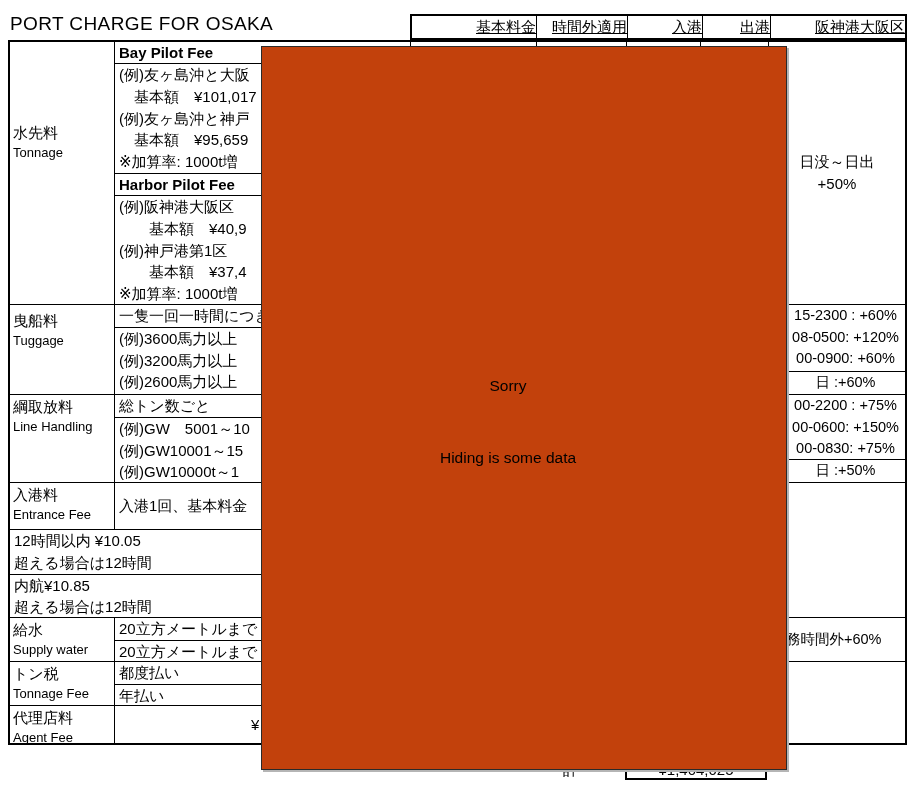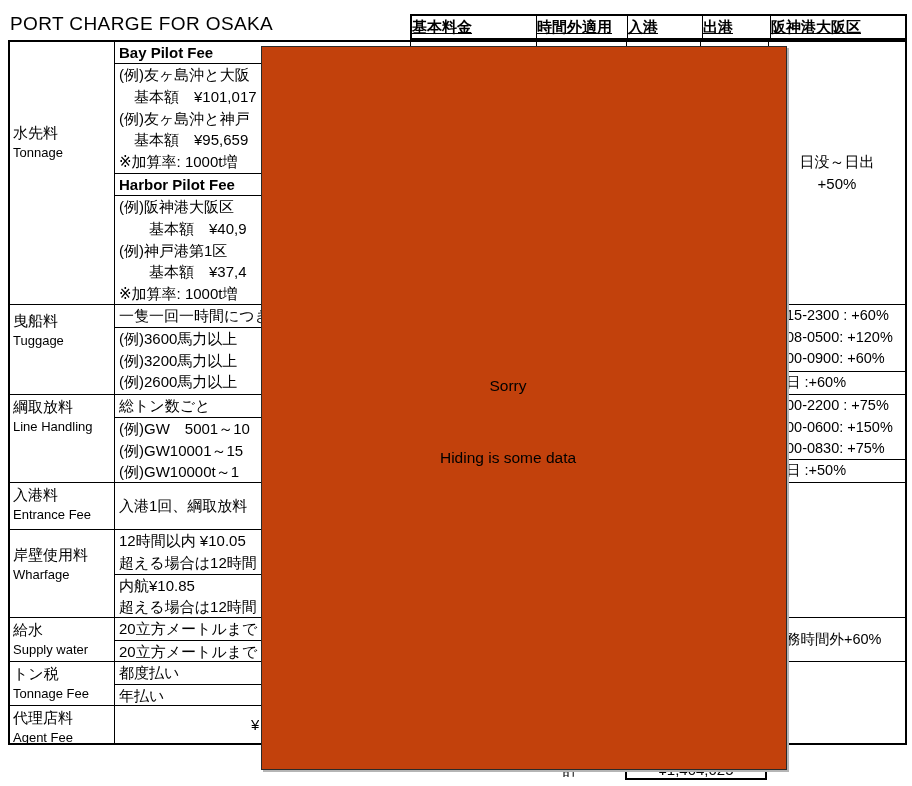--- a/index.html
+++ b/index.html
@@ -5,22 +5,22 @@
   html,body{margin:0;padding:0;background:#fff;}
   .screen{position:relative;width:912px;height:786px;background:#fff;overflow:hidden;
           font-family:"Liberation Sans","DejaVu Sans",sans-serif;color:#000;}
 
   
   .title{position:absolute;left:10px;top:13px;font-size:19px;letter-spacing:.4px;white-space:nowrap;}
 
   
   .header-box{position:absolute;left:410px;top:14px;width:497px;height:26px;border:2px solid #000;
               box-sizing:border-box;display:flex;}
-  .hcell{box-sizing:border-box;border-right:1px solid #000;display:flex;align-items:center;justify-content:flex-start;
-         font-size:15px;white-space:nowrap;overflow:hidden;font-weight:bold;}
+  .hcell{box-sizing:border-box;border-right:1px solid #000;display:flex;align-items:center;justify-content:flex-end;
+         font-size:15px;white-space:nowrap;overflow:hidden;}
   .hcell:last-child{border-right:none;}
   .hcell span{text-decoration:underline;}
   .hc0{width:125px}.hc1{width:91px}.hc2{width:75px}.hc3{width:68px}.hc4{flex:1}
 
   
   .table{position:absolute;left:8px;top:40px;width:899px;height:705px;border:2px solid #000;box-sizing:border-box;}
 
   
   .left-bands{position:absolute;left:0;top:0;width:401px;height:701px;border-right:1px solid #000;box-sizing:border-box;}
   .band{display:flex;border-bottom:1px solid #000;box-sizing:border-box;overflow:hidden;}
@@ -47,21 +47,21 @@
   .fv0{width:125px}.fv1{width:91px}.fv2{width:74px}.fv3{width:67px}
 
   
   .col-overtime{position:absolute;left:758px;top:0;bottom:0;width:137px;border-left:1px solid #000;box-sizing:border-box;
                 display:flex;flex-direction:column;}
   .ocell{box-sizing:border-box;border-bottom:1px solid #000;overflow:hidden;}
   .ocell:last-child{border-bottom:none;}
   .oc0{height:263px;display:flex;flex-direction:column;align-items:center;justify-content:center;}
   .oc1{height:67px}.oc2{height:23px}.oc3{height:65px}.oc4{height:23px}.oc5{height:135px}.oc6{height:44px;display:flex;align-items:center;}
   .oc7{flex:1}
-  .oline{height:21.7px;line-height:21.7px;font-size:14.5px;white-space:nowrap;overflow:hidden;padding-left:17px;}
+  .oline{height:21.7px;line-height:21.7px;font-size:14.5px;white-space:nowrap;overflow:hidden;padding-left:17px;text-align:center;}
   .oc0 .oline{padding-left:0;height:22px;line-height:22px;font-size:15px;}
 
   
   .total-label{position:absolute;left:563px;top:762px;font-size:15px;line-height:15px;}
   .total-box{position:absolute;left:625px;top:752px;width:142px;height:28px;border:2px solid #000;box-sizing:border-box;
              text-align:center;font-size:15px;line-height:15px;padding-top:8px;}
 
   
   .overlay{position:absolute;left:261px;top:46px;width:526px;height:724px;background:#c2410c;
            border:1px solid #2a2a2a;box-sizing:border-box;box-shadow:2px 2px 0 #b5b5b5;z-index:10;}
@@ -155,29 +155,25 @@
             </div>
           </div>
         </div>
         <div class="band b3">
           <div class="cell-label">
             <div class="jlabel">入港料</div>
             <div class="elabel">Entrance Fee</div>
           </div>
           <div class="cell-desc">
             <div class="sec centered">
-              <div class="dline">入港1回、綱取放料</div>
+              <div class="dline">入港1回、基本料金</div>
             </div>
           </div>
         </div>
         <div class="band b4">
-          <div class="cell-label">
-            <div class="jlabel">岸壁使用料</div>
-            <div class="elabel">Wharfage</div>
-          </div>
           <div class="cell-desc">
             <div class="sec bordered bb">
               <div class="dline">12時間以内 ¥10.05</div>
               <div class="dline">超える場合は12時間</div>
             </div>
             <div class="sec plain">
               <div class="dline">内航¥10.85</div>
               <div class="dline">超える場合は12時間</div>
             </div>
           </div>

